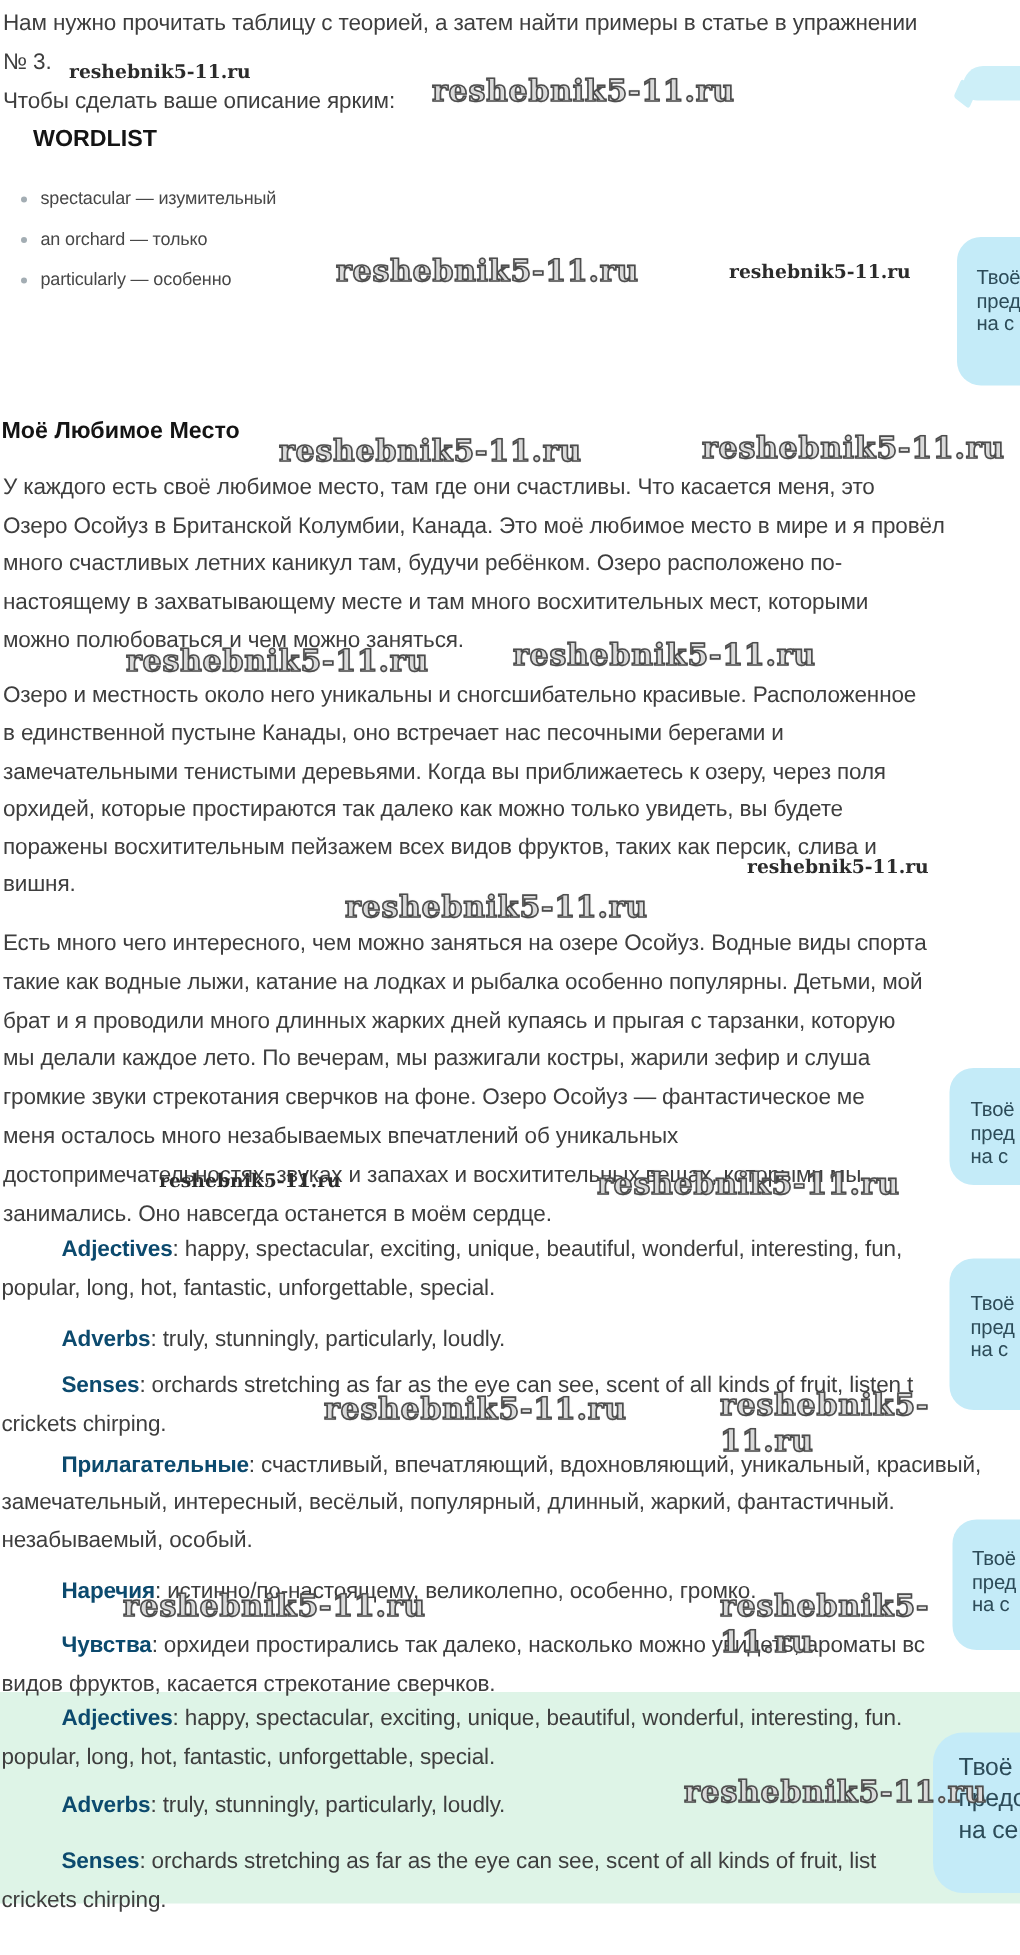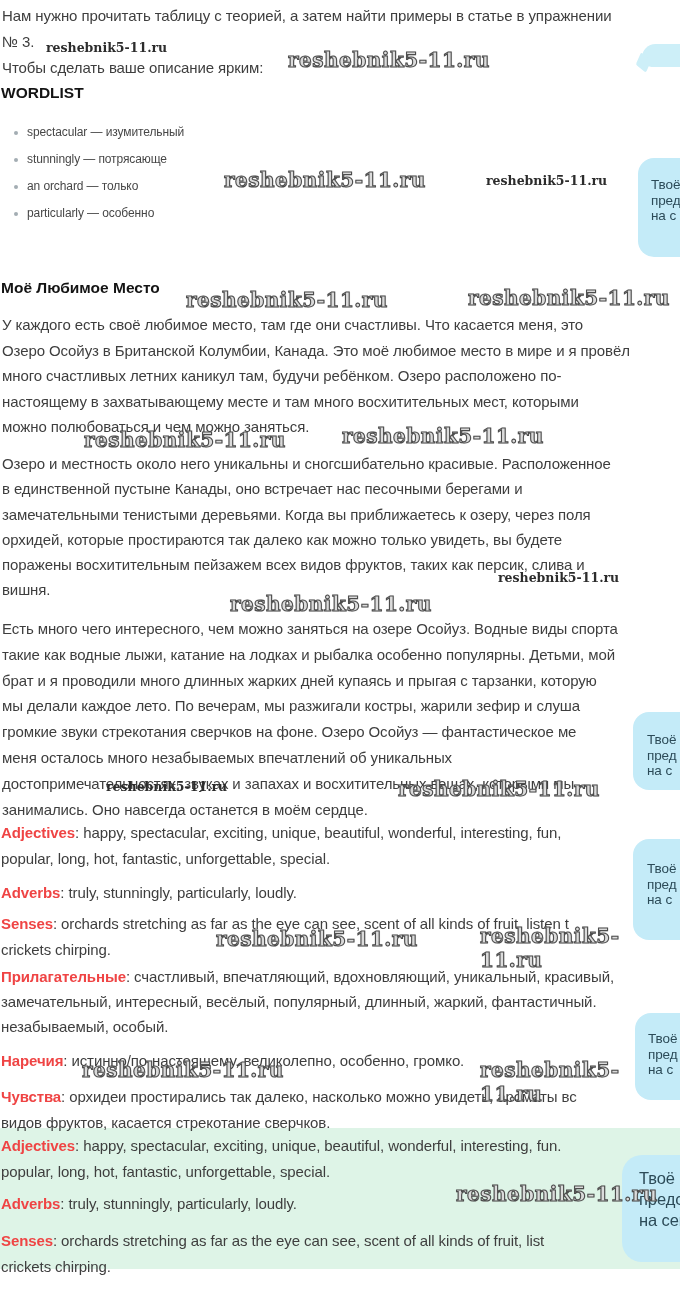--- a/index.html
+++ b/index.html
@@ -5,21 +5,21 @@
   html,body{margin:0;padding:0;background:#fff;}
   #page{
     position:relative;width:680px;height:1303px;overflow:hidden;background:#ffffff;
     font-family:"Liberation Sans","DejaVu Sans",sans-serif;
   }
   .txt{
     position:absolute;width:710px;font-size:15px;line-height:25.5px;
     color:#3e3e3e;letter-spacing:-0.1px;
   }
   .pre{white-space:pre-line;}
-  .txt b{color:#ef4444;font-weight:bold;}
+  .txt b{color:#0c4a6e;font-weight:bold;margin-left:40px;}
   .heading{position:absolute;font-size:15.5px;font-weight:bold;color:#141414;letter-spacing:0;}
   .wordlist{position:absolute;list-style:none;margin:0;padding:0;}
   .wordlist li{
     position:relative;padding-left:15px;height:27px;line-height:27px;
     font-size:12px;color:#474747;letter-spacing:-0.1px;
   }
   .wordlist li .dot{
     position:absolute;left:2px;top:12px;width:4px;height:4px;border-radius:50%;
     background:#a3adb3;
   }
@@ -44,25 +44,24 @@
 </head>
 <body>
 
 <div id="page">
 
   <div class="green" style="top:1128px;height:141px;"></div>
 
   <div class="txt pre" style="left:2px;top:3px;">Нам нужно прочитать таблицу с теорией, а затем найти примеры в статье в упражнении
 № 3.</div>
   <div class="txt" style="left:2px;top:55px;">Чтобы сделать ваше описание ярким:</div>
-  <div class="heading" style="left:1px;top:84px;">WORDLIST</div>
+  <div class="heading" style="left:1px;top:84px;padding-left:21px;">WORDLIST</div>
 
   <ul class="wordlist" style="left:12px;top:119px;">
     <li><span class="dot"></span><span>spectacular — изумительный</span></li>
-    <li><span class="dot"></span><span>stunningly — потрясающе</span></li>
     <li><span class="dot"></span><span>an orchard — только</span></li>
     <li><span class="dot"></span><span>particularly — особенно</span></li>
   </ul>
 
   <div class="heading" style="left:1px;top:279px;">Моё Любимое Место</div>
   <div class="txt pre" style="left:2px;top:312px;">У каждого есть своё любимое место, там где они счастливы. Что касается меня, это
 Озеро Осойуз в Британской Колумбии, Канада. Это моё любимое место в мире и я провёл
 много счастливых летних каникул там, будучи ребёнком. Озеро расположено по-
 настоящему в захватывающему месте и там много восхитительных мест, которыми
 можно полюбоваться и чем можно заняться.</div>

